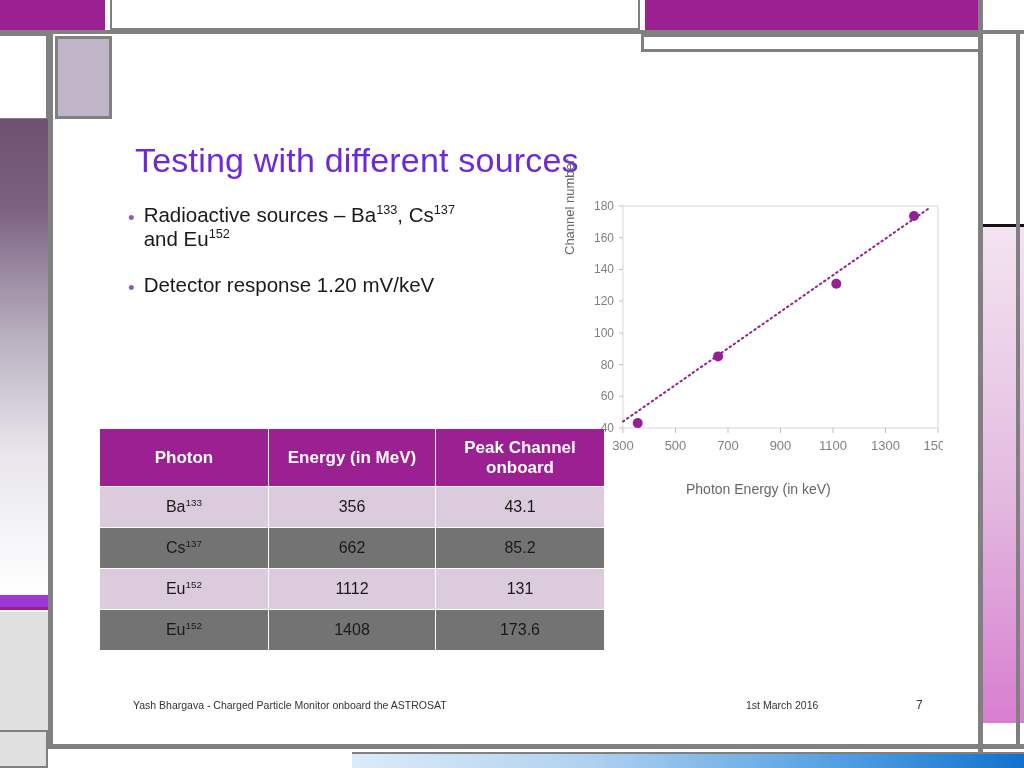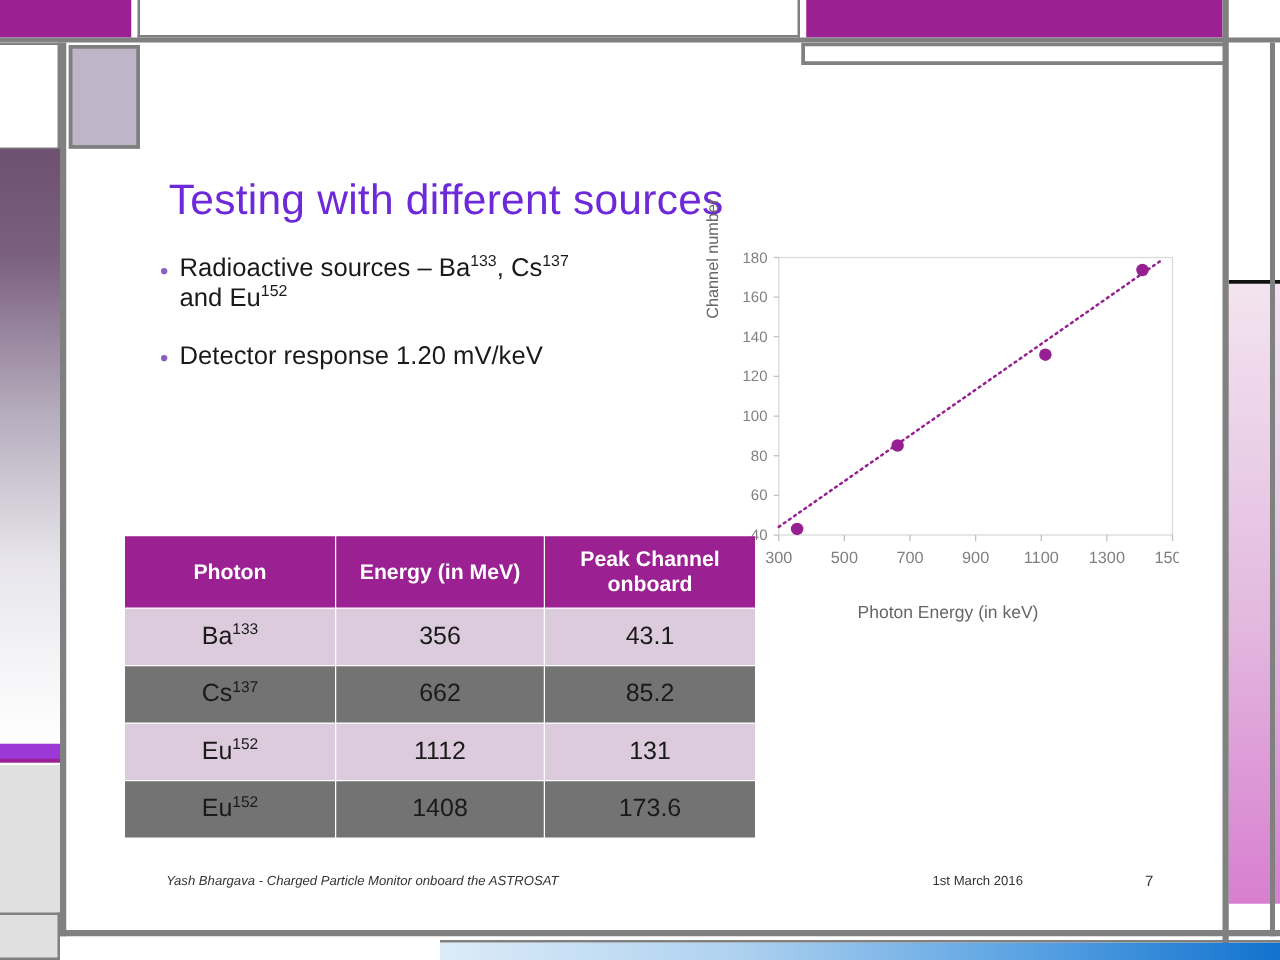--- a/index.html
+++ b/index.html
@@ -78,27 +78,27 @@
   table.src{
     position:absolute;left:99px;top:428px;width:478px;
     border-collapse:separate;border-spacing:1px 1px;
     table-layout:fixed;
   }
   table.src th{
     background:#9B2193;color:#fff;font-size:17px;font-weight:bold;
     padding:9px 4px;text-align:center;line-height:1.15;
   }
   table.src td{
-    font-size:20px;color:#1A1A1A;text-align:center;padding:11px 4px;font-weight:400;
+    font-size:16px;color:#1A1A1A;text-align:center;padding:11px 4px;font-weight:400;
   }
   table.src tr.odd td{background:#DCCBDC;}
   table.src tr.even td{background:#737373;}
 
   
-  .footer-left{position:absolute;left:133px;top:699px;font-size:10.5px;color:#333;font-style:italic;}
+  .footer-left{position:absolute;left:133px;top:699px;font-size:10.5px;color:#333;}
   .footer-date{position:absolute;left:746px;top:699px;font-size:10.5px;color:#333;}
   .footer-page{position:absolute;left:916px;top:698px;font-size:12px;color:#333;}
 
   
   .chart-wrap{position:absolute;left:568px;top:188px;width:375px;height:290px;}
   .chart-svg{display:block;}
   .ylab{
     position:absolute;left:562px;top:255px;
     transform:rotate(-90deg);transform-origin:left top;
     font-size:13px;color:#666;white-space:nowrap;

